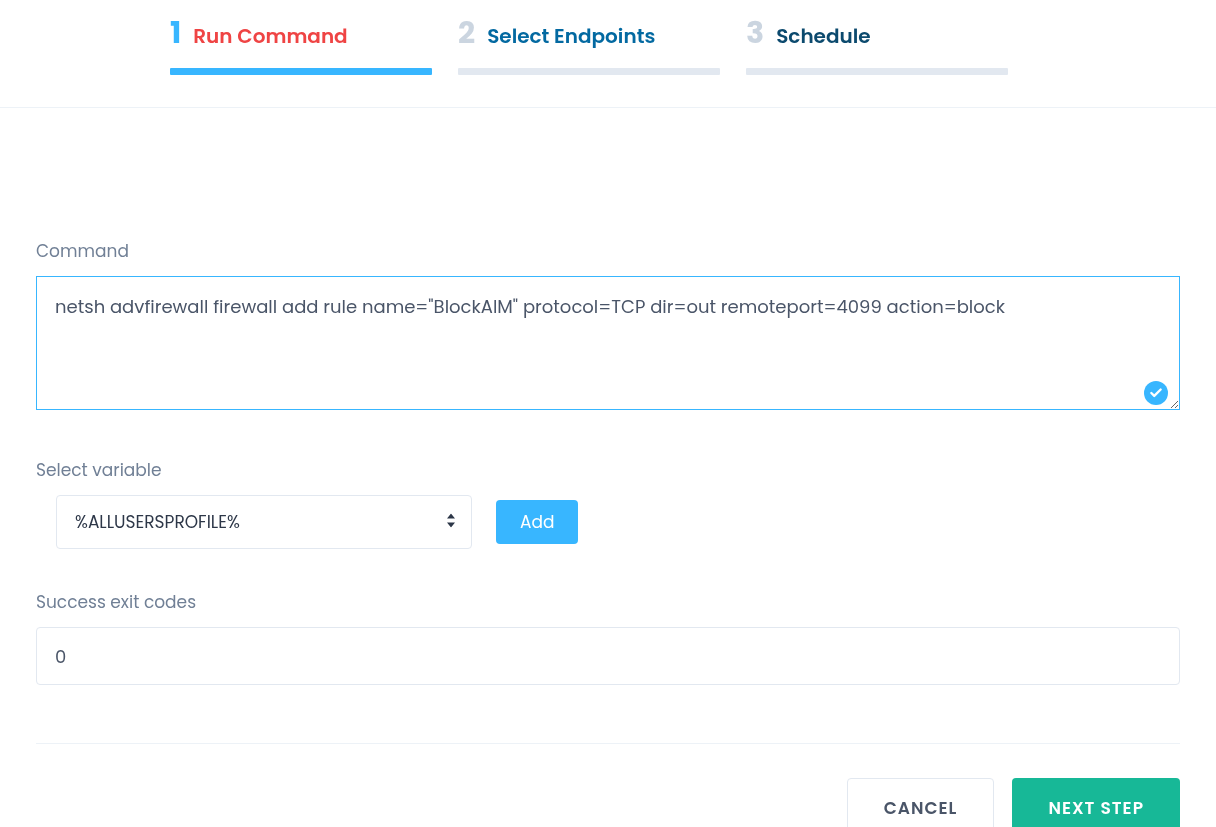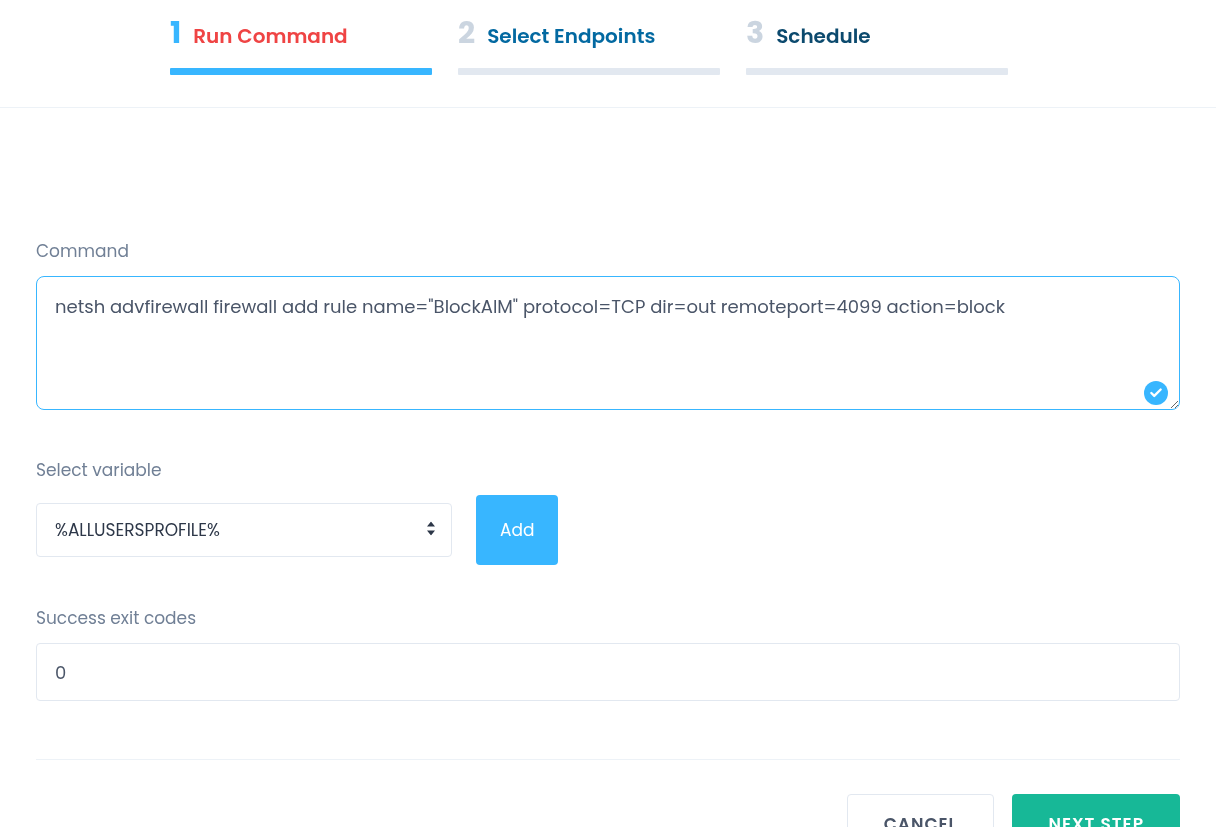--- a/index.html
+++ b/index.html
@@ -61,21 +61,21 @@
     color: #718096;
     display: block;
     margin-bottom: 12px;
   }
 
   .command-wrap { position: relative; }
   .command-textarea {
     width: 100%;
     height: 134px;
     border: 1px solid #38b6ff;
-    border-radius: 8px;
+    border-radius: 0;
     outline: none;
     padding: 16px 18px;
     font-size: 18px;
     font-family: inherit;
     color: #4a5568;
     resize: both;
   }
   .check-badge {
     position: absolute;
     right: 12px;
@@ -89,20 +89,21 @@
     justify-content: center;
     pointer-events: none;
   }
   .check-badge svg { display:block; }
 
   .insert-row {
     display: flex;
     align-items: center;
     gap: 24px;
     margin-top: 6px;
+    margin-left: 20px;
   }
   .select-wrap {
     position: relative;
     width: 416px;
   }
   .var-select {
     width: 100%;
     height: 54px;
     border: 1px solid #e2e8f0;
     border-radius: 4px;
@@ -117,21 +118,21 @@
   }
   .sort-icon {
     position: absolute;
     right: 16px;
     top: 50%;
     transform: translateY(-50%);
     pointer-events: none;
     color: #2d3748;
   }
   .add-btn {
-    height: 70px;
+    height: 44px;
     padding: 0 24px;
     background: #38b6ff;
     color: #fff;
     border: none;
     border-radius: 4px;
     font-size: 17px;
     font-family: inherit;
     cursor: pointer;
   }
 

